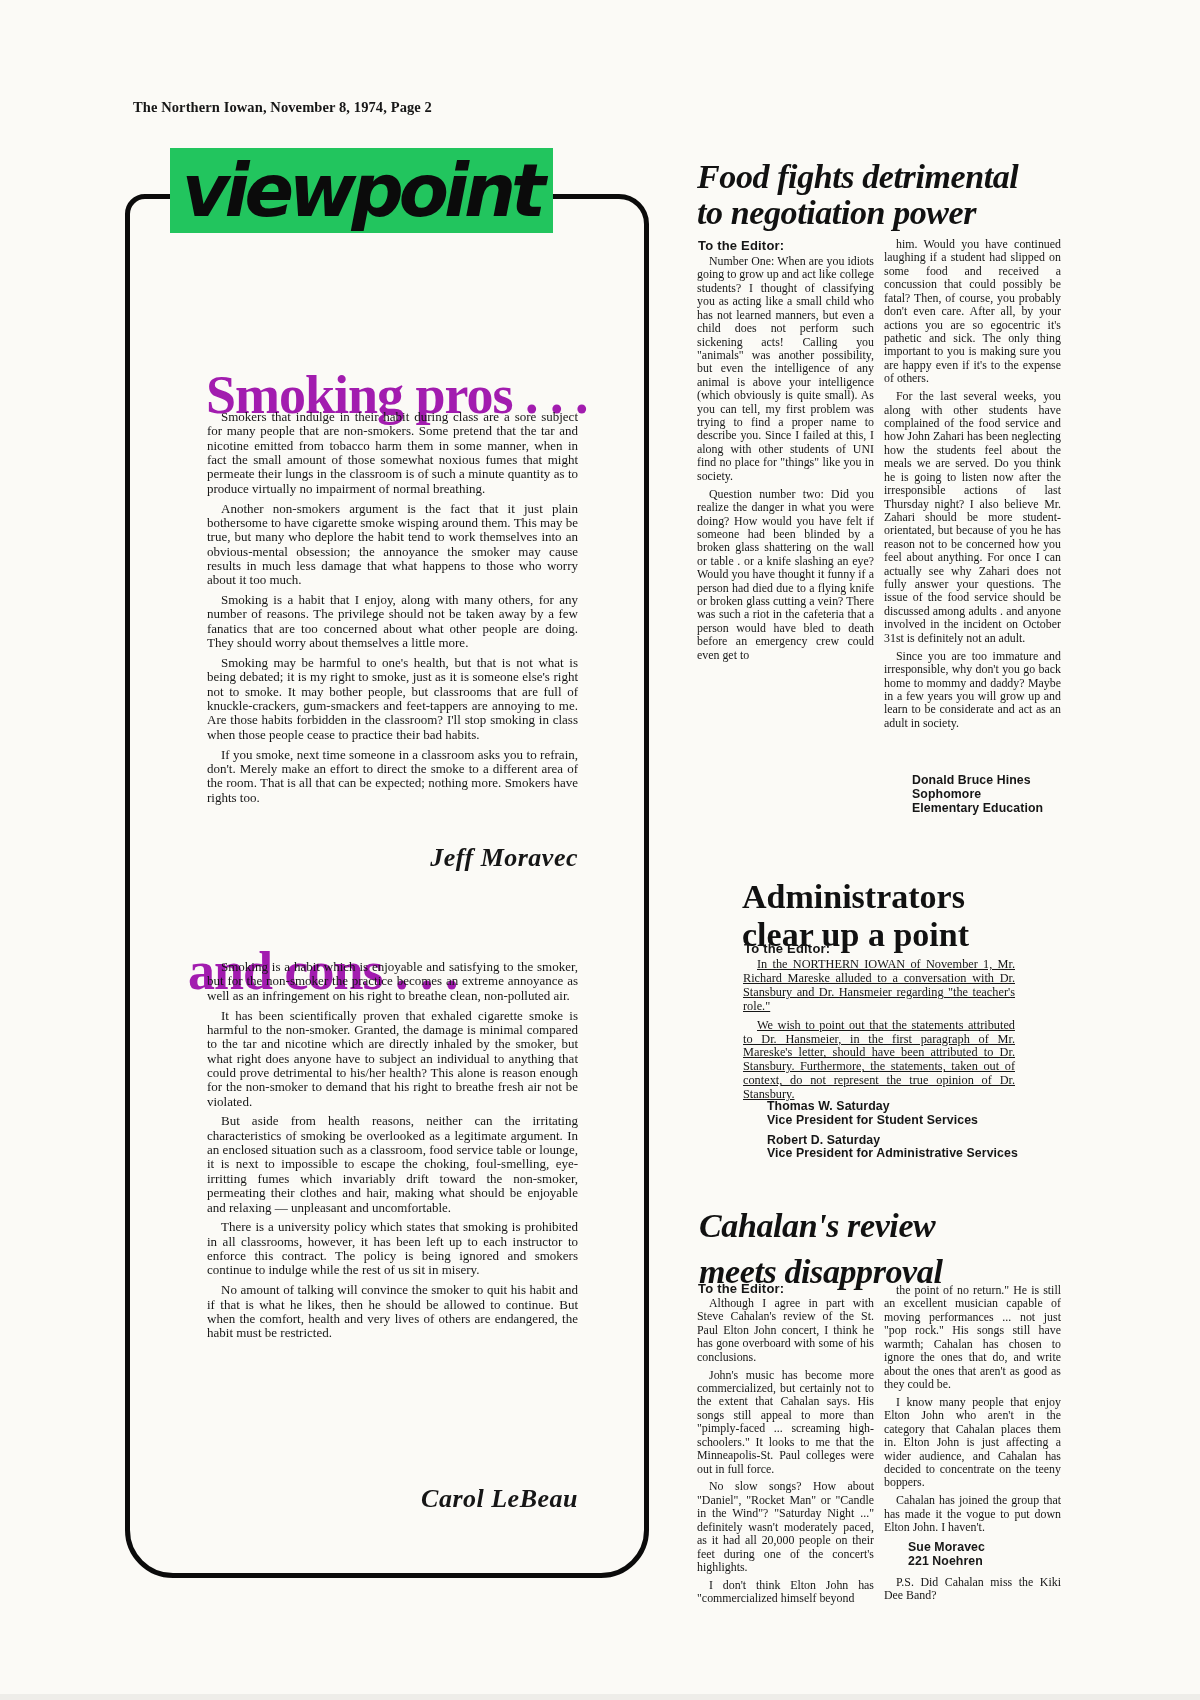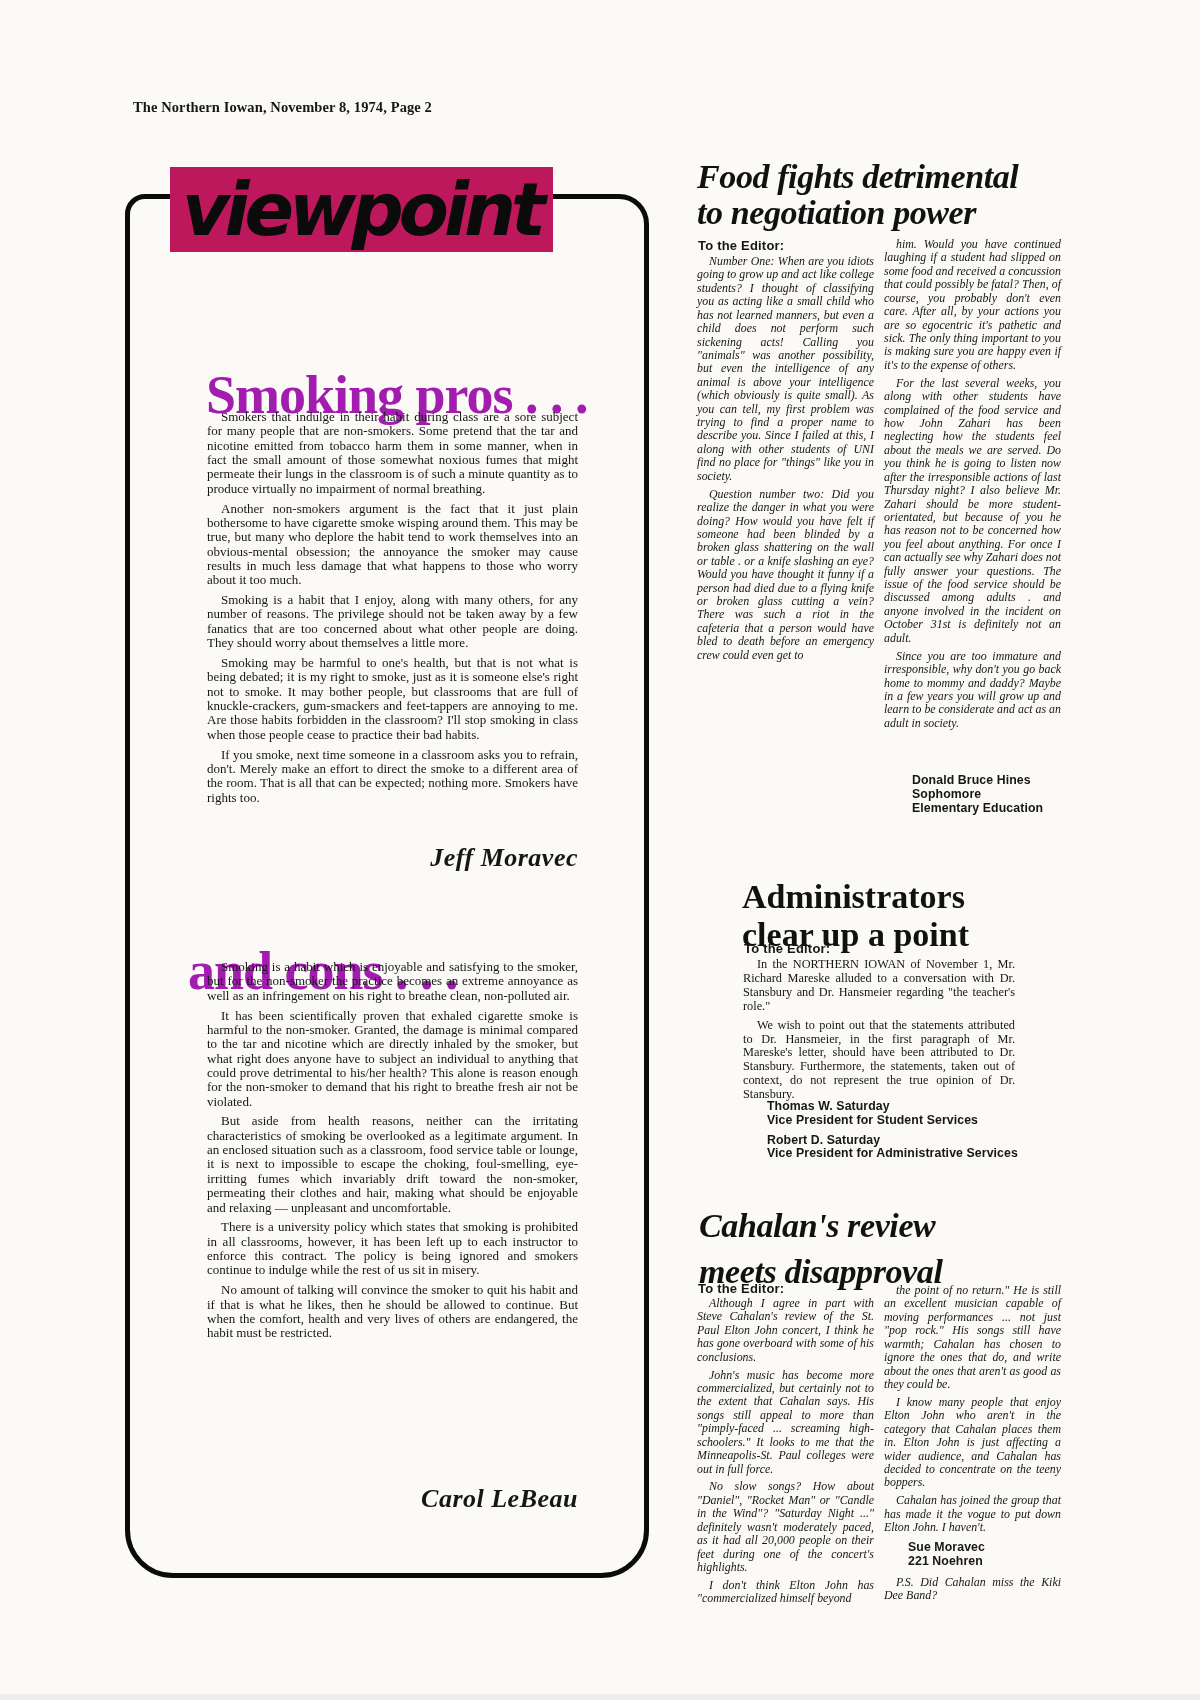--- a/index.html
+++ b/index.html
@@ -3,39 +3,39 @@
 <meta charset="utf-8">
 <style>
   html,body{margin:0;padding:0;}
   body{width:1200px;height:1700px;background:#f4f2ec;font-family:"Liberation Serif",serif;}
   .paper{position:relative;width:1200px;height:1700px;background:#fbfaf6;color:#161616;overflow:hidden;padding-left:28px;}
 
   .masthead{position:absolute;left:133px;top:100px;font:bold 14.5px/1.1 "Liberation Serif",serif;letter-spacing:0.1px;}
 
   .vp-box{position:absolute;left:125px;top:194px;width:524px;height:1384px;box-sizing:border-box;
           border:5px solid #0b0b0b;border-radius:20px 30px 48px 48px;}
-  .vp-logo{position:absolute;left:170px;top:167px;z-index:2;background:#be185d;padding:0 12px;
+  .vp-logo{position:absolute;left:170px;top:148px;z-index:2;background:#22c55e;padding:0 12px;
            font:italic bold 73px/85px "DejaVu Sans",sans-serif;letter-spacing:-5px;color:#0b0b0b;}
 
   .big-head{position:absolute;font:bold 54px/1 "Liberation Serif",serif;letter-spacing:-1px;color:#a21caf;}
   .it-head{position:absolute;font:italic bold 34px/36px "Liberation Serif",serif;letter-spacing:-0.4px;color:#111;}
   .it-head .hl{display:block;}
   .rm-head{position:absolute;font:bold 34px/38px "Liberation Serif",serif;color:#111;}
   .rm-head .hl{display:block;}
   .cah-head .hl{line-height:46px;}
 
   .main-col{position:absolute;left:207px;width:371px;}
   .main-col p{font-size:13px;line-height:14.35px;text-align:justify;text-indent:14px;margin:0 0 5.5px;}
 
   .byline{position:absolute;left:207px;width:371px;text-align:right;
           font:italic bold 26px/1 "Liberation Serif",serif;letter-spacing:0.5px;}
 
   .salutation{position:absolute;font:bold 13px/15px "Liberation Sans",sans-serif;letter-spacing:0.2px;}
 
-  .ltr-col{position:absolute;width:177px;font-style:italic;}
+  .ltr-col{position:absolute;width:177px;}
   .ltr-col p{font-size:11.9px;line-height:13.42px;text-align:justify;text-indent:12px;margin:0 0 4.5px;}
   .ltr-col p.ps{margin-top:2px;}
 
   .wide-col{position:absolute;left:743px;width:272px;}
   .wide-col p{font-size:12.3px;line-height:13.9px;text-align:justify;text-indent:14px;margin:0 0 5px;}
 
   .sig{position:absolute;font:bold 12.3px/13.8px "Liberation Sans",sans-serif;letter-spacing:0.1px;}
   .sig .entry{margin:0 0 6px;}
 
   .scan-edge{position:absolute;right:0;top:0;width:10px;height:1700px;
@@ -97,21 +97,21 @@
       <div>Elementary Education</div>
     </div>
   </section>
 
   <section>
     <h1 class="rm-head" style="left:742px;top:855px;">
       <span class="hl">Administrators</span>
       <span class="hl">clear up a point</span>
     </h1>
     <div class="salutation" style="left:744px;top:941px;">To the Editor:</div>
-    <div class="wide-col" style="top:958px;">
+    <div class="wide-col" style="top:958px;text-decoration:underline;">
       <p>In the NORTHERN IOWAN of November 1, Mr. Richard Mareske alluded to a conversation with Dr. Stansbury and Dr. Hansmeier regarding "the teacher's role."</p>
       <p>We wish to point out that the statements attributed to Dr. Hansmeier, in the first paragraph of Mr. Mareske's letter, should have been attributed to Dr. Stansbury. Furthermore, the statements, taken out of context, do not represent the true opinion of Dr. Stansbury.</p>
     </div>
     <div class="sig" style="left:767px;top:1100px;">
       <div class="entry">
         <div>Thomas W. Saturday</div>
         <div>Vice President for Student Services</div>
       </div>
       <div class="entry">
         <div>Robert D. Saturday</div>

